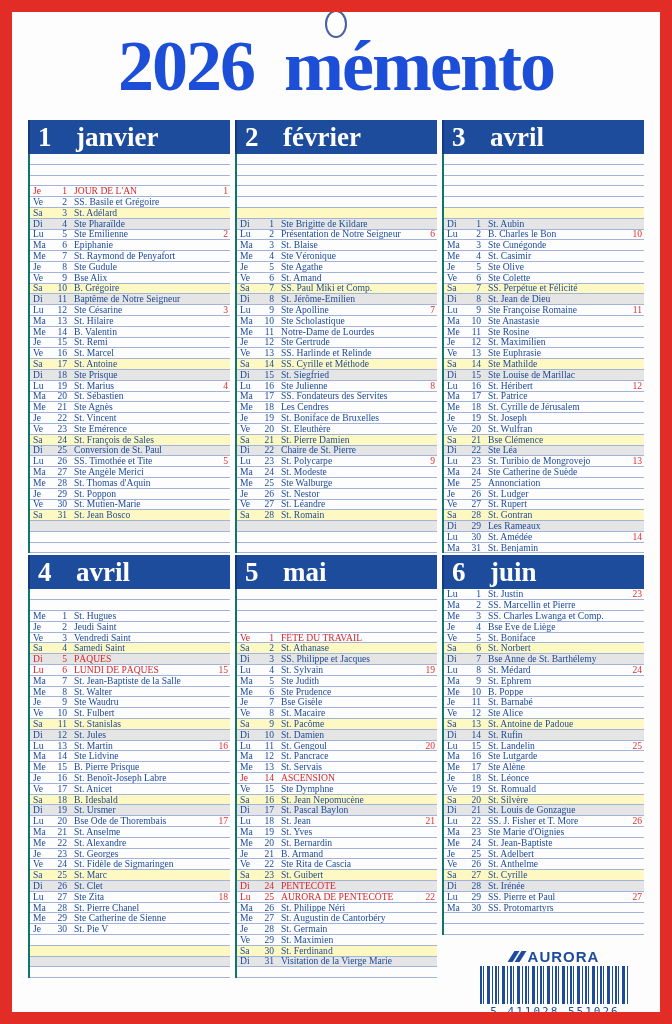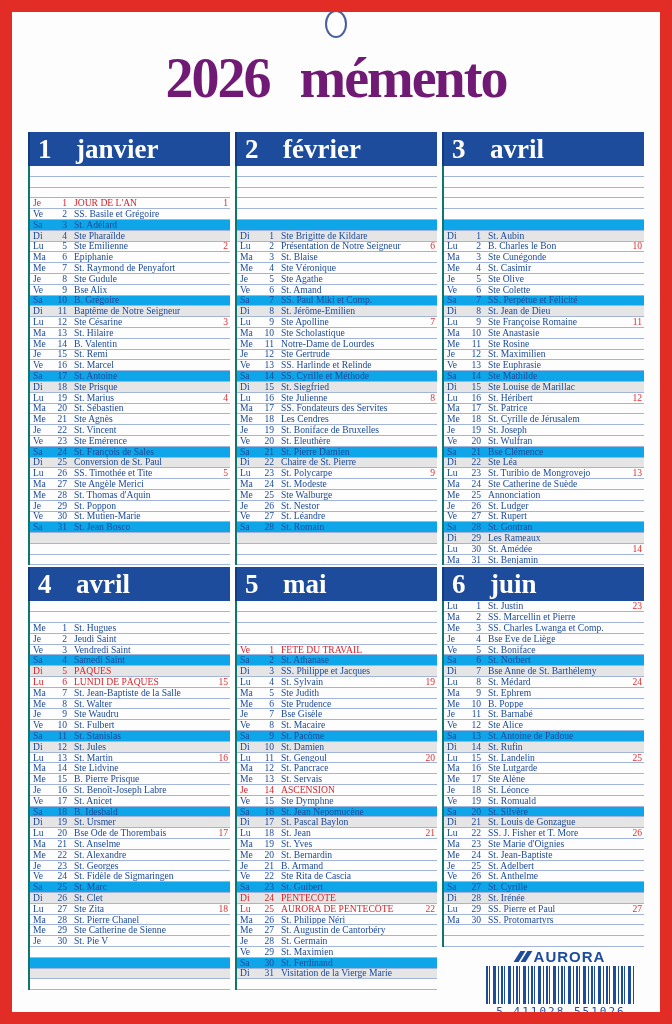--- a/index.html
+++ b/index.html
@@ -3,42 +3,42 @@
 <meta charset="utf-8">
 <style>
   html,body{margin:0;padding:0;background:#fff;}
   .page{position:relative;width:672px;height:1024px;box-sizing:border-box;
         border:12px solid #e22d26;background:#fdfdfd;overflow:hidden;
         font-family:"Liberation Serif",serif;}
   .hole{position:absolute;top:-2px;left:50%;transform:translateX(-50%);
         width:18px;height:24px;border-radius:50%;background:#fff;
         border:2px solid #4a5f9e;z-index:5;}
   .title{display:flex;justify-content:center;align-items:baseline;gap:30px;
-         margin-top:16px;height:100px;line-height:100px;color:#701a75;
-         font-weight:700;font-size:56px;letter-spacing:-2px;}
+         margin-top:4px;height:100px;line-height:100px;color:#1d4ed8;
+         font-weight:700;font-size:72px;letter-spacing:-2px;}
   .content{padding:0 16px;}
   .band{display:grid;grid-template-columns:repeat(3,1fr);column-gap:5px;margin-top:4px;}
   #band2{margin-top:2px;}
   .month{min-width:0;}
   .mhead{height:34px;background:#1d4c9c;color:#fff;display:flex;align-items:center;
          font-weight:700;font-size:27px;border-left:2px solid #123a7e;}
   .mnum{padding-left:8px;width:26px;flex:none;}
   .mname{margin-left:12px;white-space:nowrap;}
   .mrows{border-left:2px solid #0f766e;}
   .row{height:10.8px;box-sizing:border-box;border-bottom:1px solid #a3b4da;
        display:flex;align-items:center;font-size:9.6px;line-height:10px;
        color:#1d4a99;overflow:hidden;}
-  .row.sat{background:#0ea5e9;}
+  .row.sat{background:#fef9c3;}
   .row.sun{background:#e5e5e5;}
   .row.hol .wd,.row.hol .num,.row.hol .nm{color:#d8252b;}
   .wd{width:20px;padding-left:3px;flex:none;}
   .num{width:14px;text-align:right;flex:none;margin-right:7px;}
   .nm{flex:1;white-space:nowrap;overflow:hidden;min-width:0;}
   .wk{flex:none;width:16px;text-align:right;color:#e03030;padding-right:2px;}
-  .footer{position:absolute;top:936px;right:11px;width:176px;text-align:center;}
+  .footer{position:absolute;top:936px;right:17px;width:176px;text-align:center;}
   .brand{display:flex;justify-content:center;align-items:center;gap:2px;height:16px;}
   .slash{width:5px;height:11px;background:#1d4c9c;transform:skewX(-32deg);flex:none;}
   .brand-txt{font-family:"Liberation Sans",sans-serif;font-weight:700;font-size:15px;
              color:#1d4c9c;letter-spacing:1px;margin-left:3px;}
   .bars{margin:2px auto 0;width:150px;height:38px;
         background:repeating-linear-gradient(90deg,
           #1d4c9c 0px,#1d4c9c 2px,#fff 2px,#fff 3px,
           #1d4c9c 3px,#1d4c9c 4px,#fff 4px,#fff 7px,
           #1d4c9c 7px,#1d4c9c 10px,#fff 10px,#fff 12px,
           #1d4c9c 12px,#1d4c9c 13px,#fff 13px,#fff 15px);}

